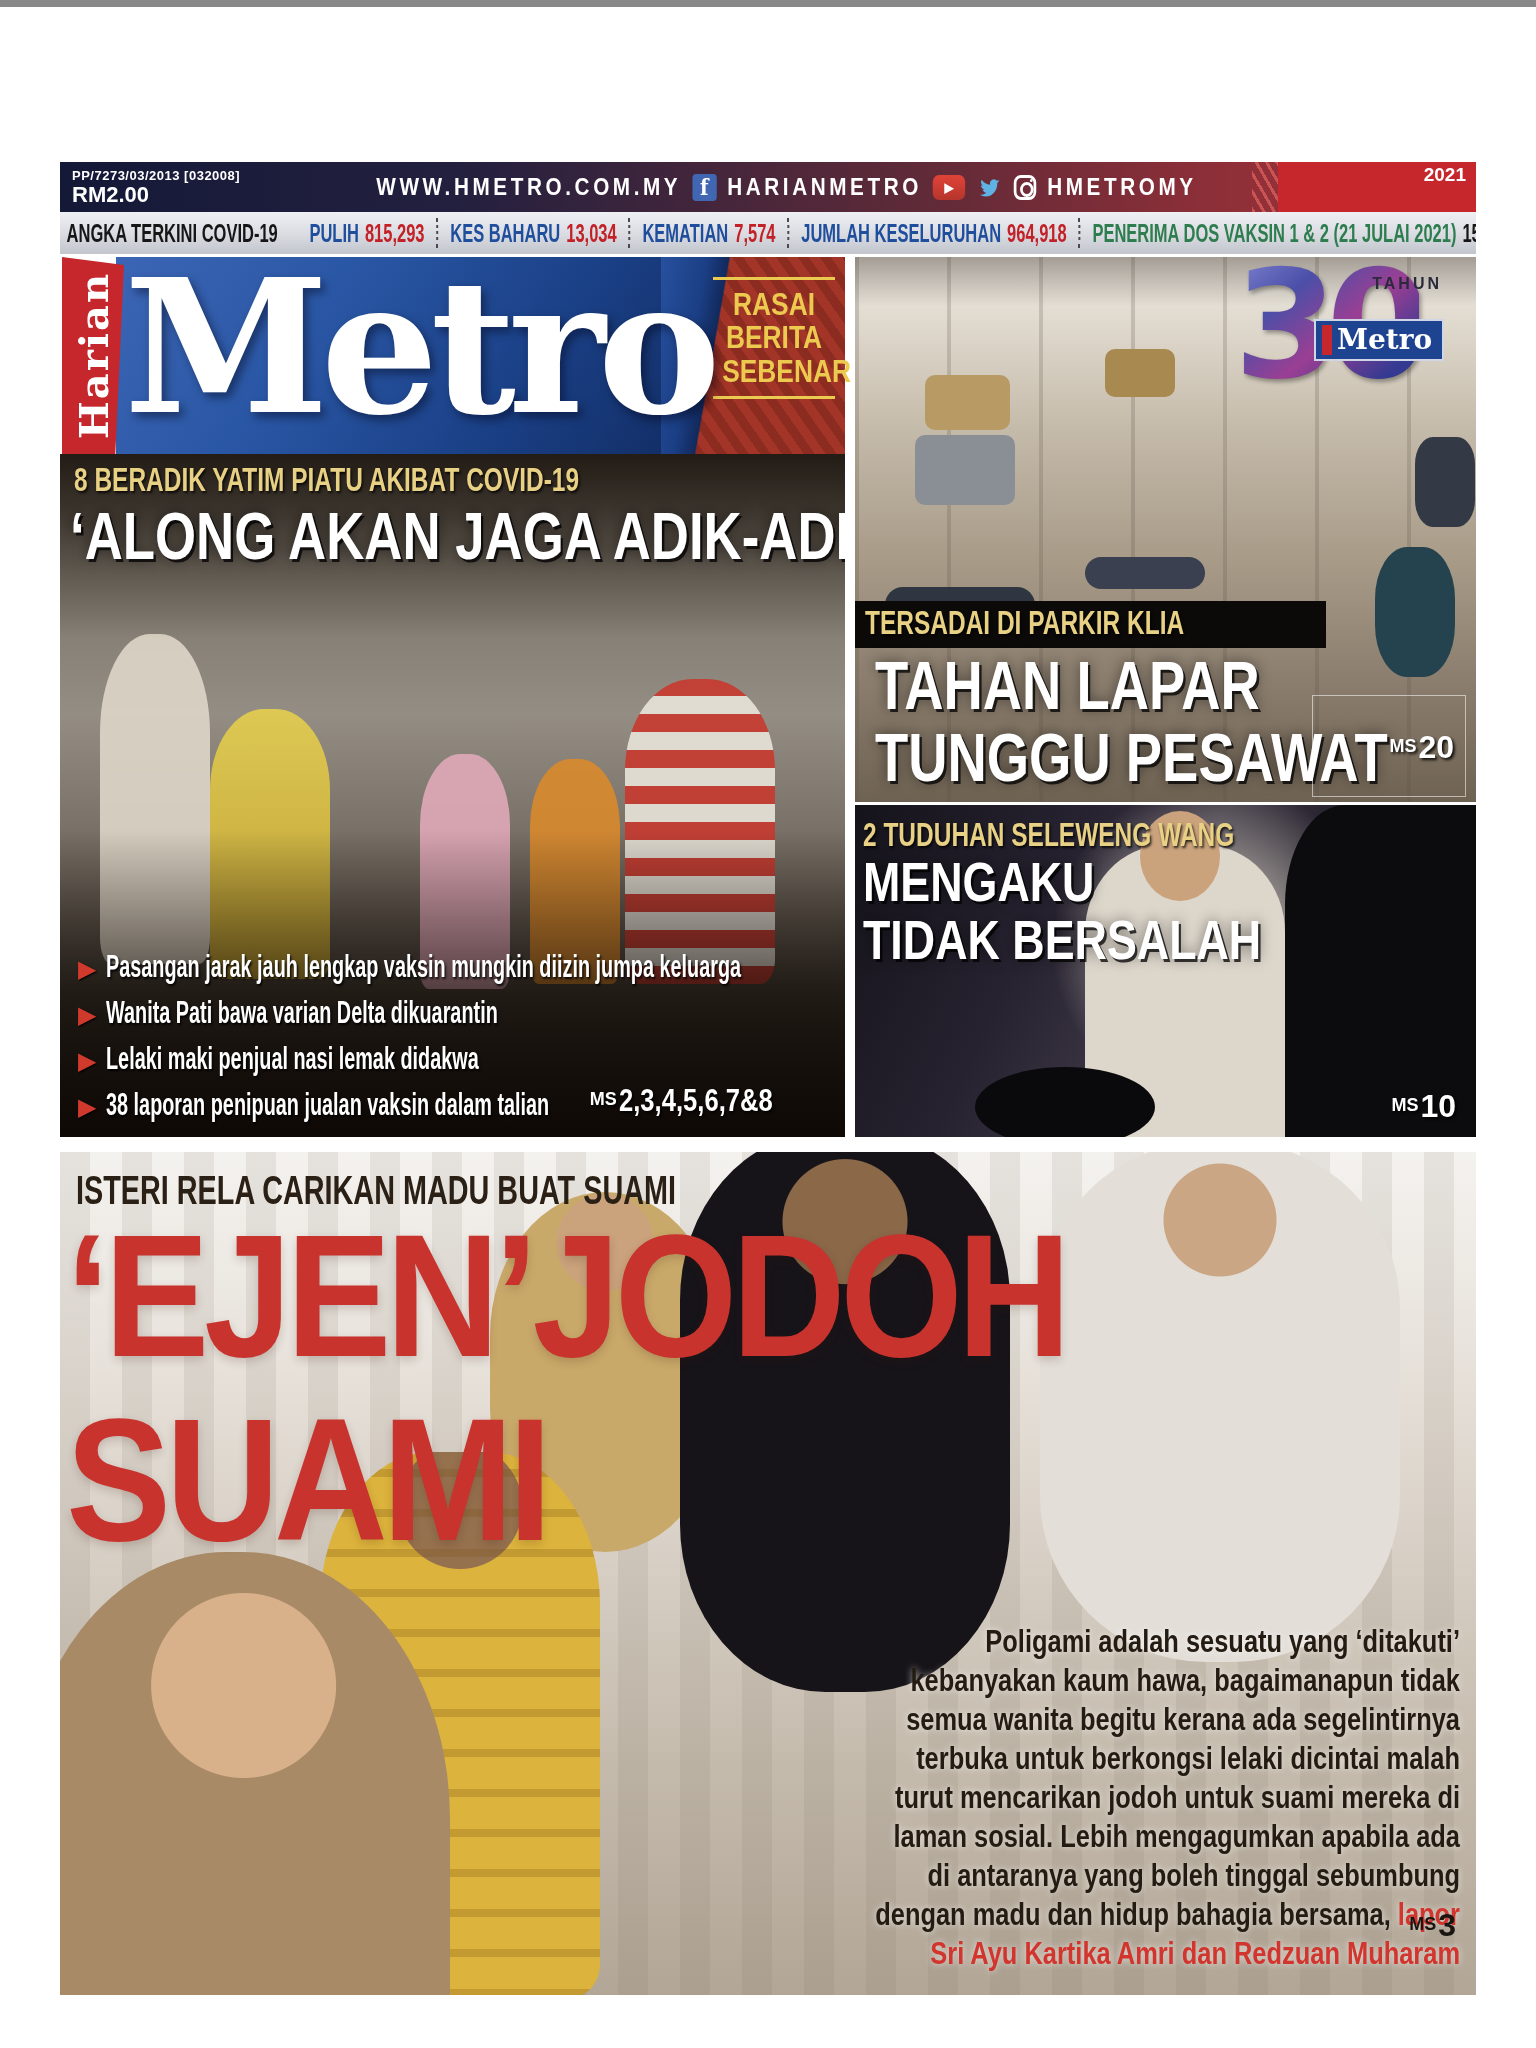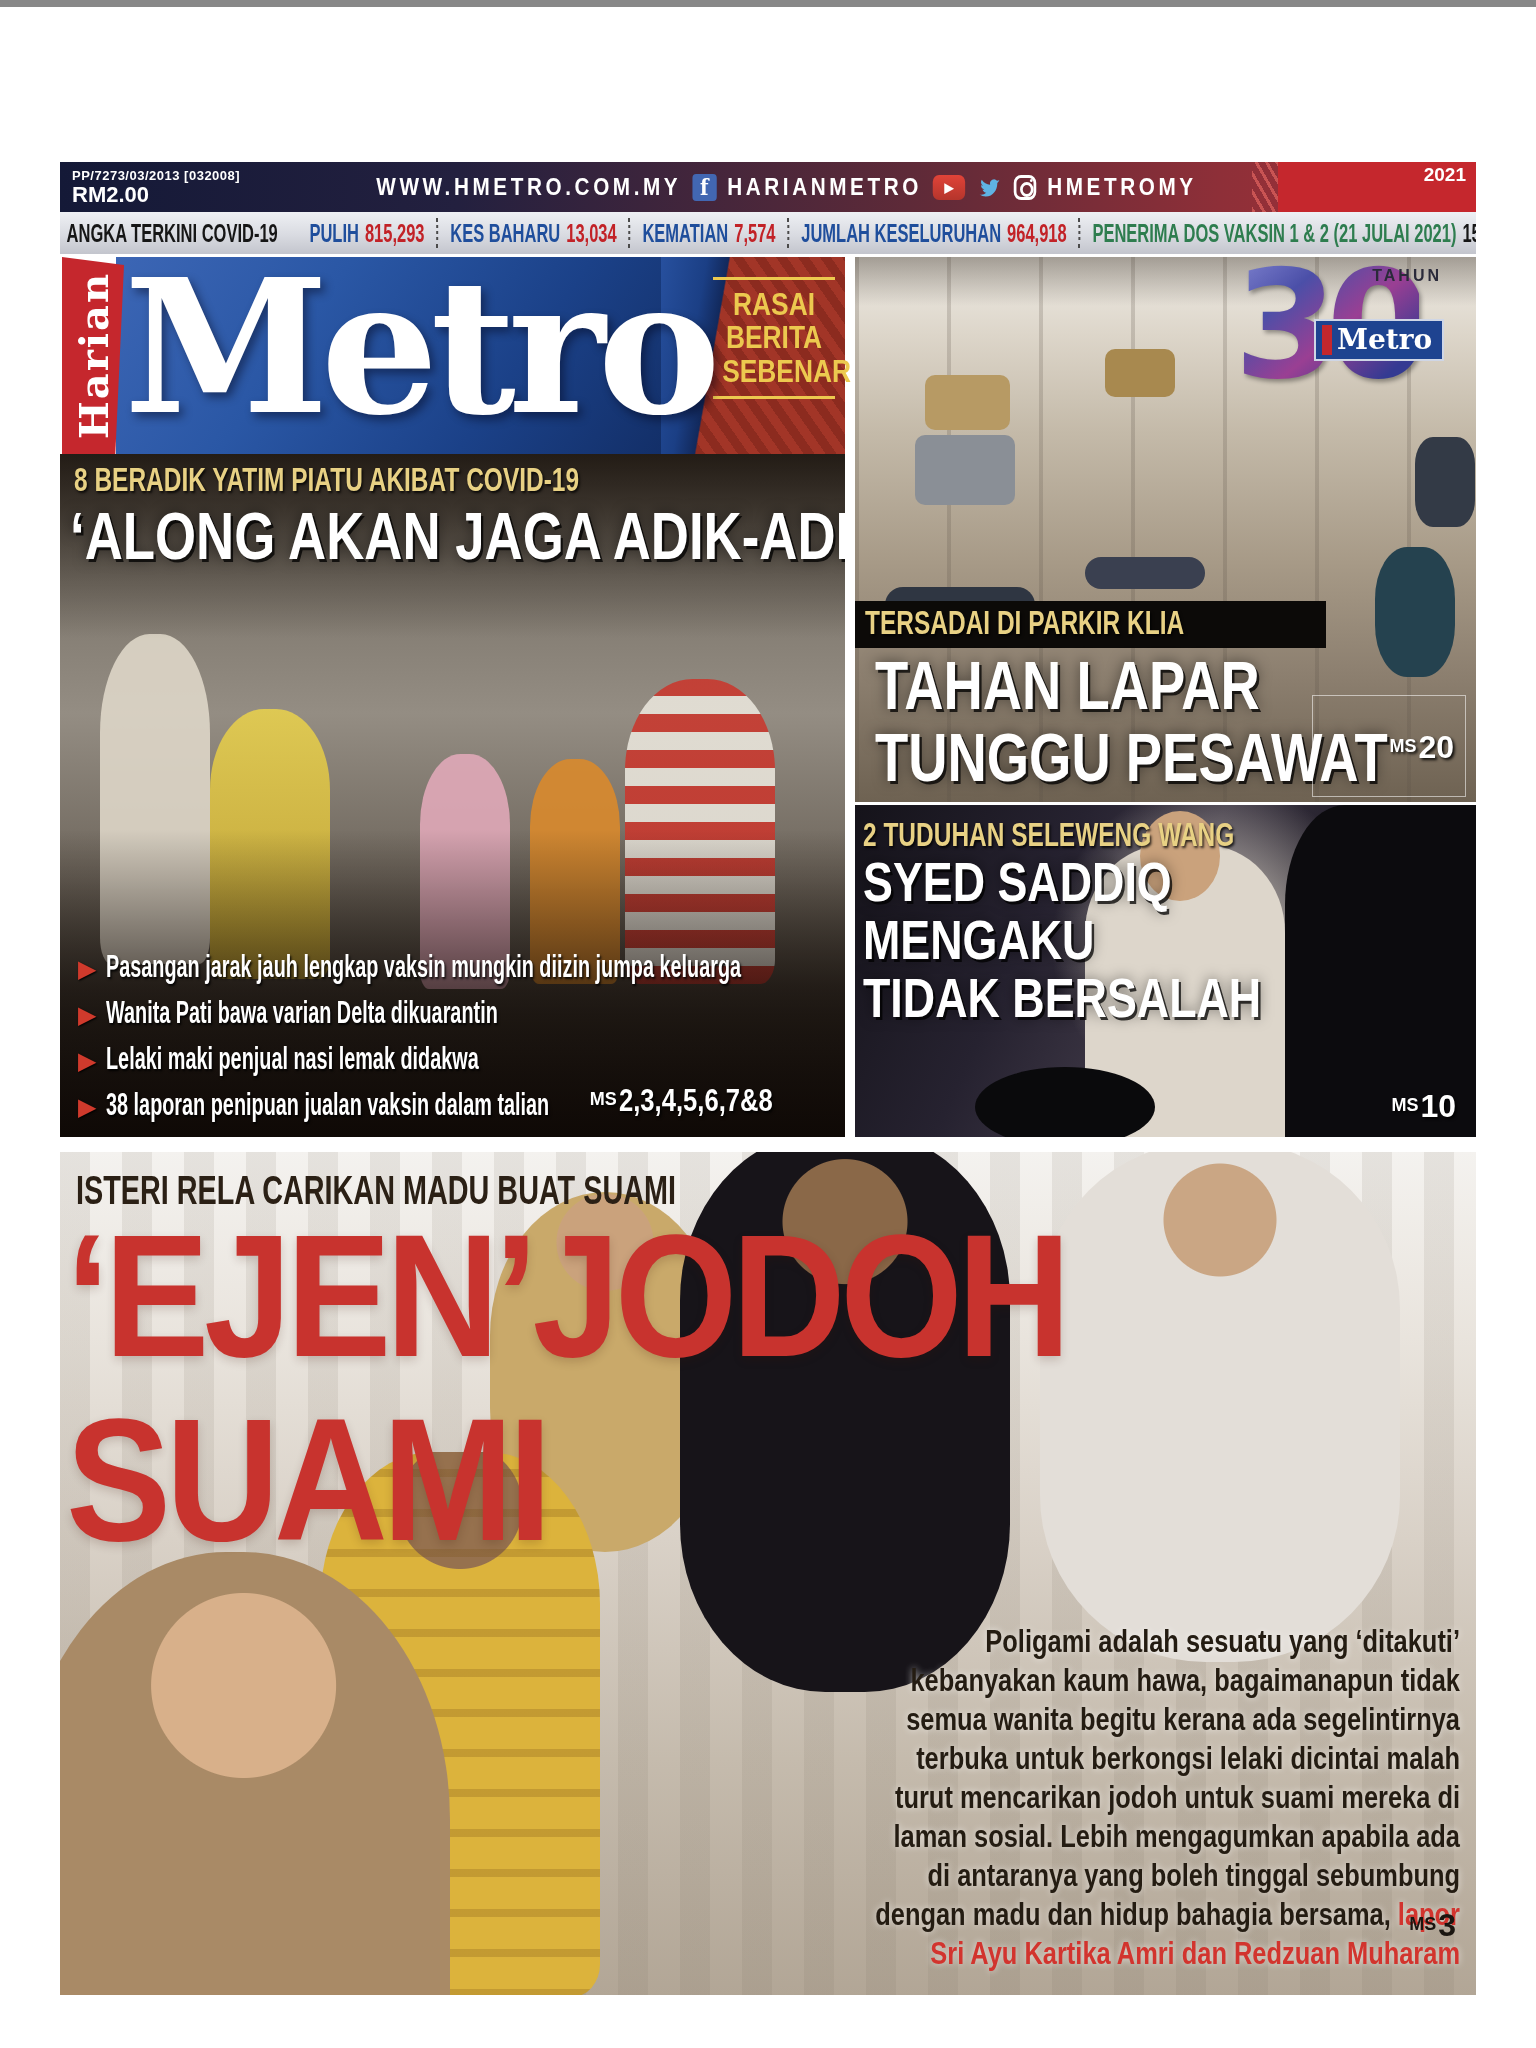--- a/index.html
+++ b/index.html
@@ -93,21 +93,21 @@
       linear-gradient(180deg,rgba(70,60,48,.45) 0%,rgba(0,0,0,0) 9%),
       repeating-linear-gradient(90deg,rgba(90,80,70,.22) 0 4px,rgba(0,0,0,0) 4px 92px),
       linear-gradient(180deg,#efece6 0%,#ddd6ca 14%,#c4baa9 32%,#a79a87 56%,#8d8070 76%,#6e6252 100%);}
   .kshape{position:absolute;border-radius:10px;}
   .anniv{position:absolute;right:4px;top:2px;width:238px;height:158px;}
   .anniv-30{position:absolute;left:0;top:-14px;font-family:"DejaVu Sans",sans-serif;font-weight:bold;font-size:150px;
     letter-spacing:-12px;line-height:160px;
     background:linear-gradient(140deg,#8a8ed8 0%,#4b4fa8 30%,#9a3f93 55%,#343a92 82%);
     -webkit-background-clip:text;background-clip:text;color:transparent;
     filter:drop-shadow(2px 3px 2px rgba(0,0,0,.35));}
-  .anniv-tahun{position:absolute;right:30px;top:8px;font-size:16px;font-weight:bold;color:#2a2a3a;letter-spacing:3px;}
+  .anniv-tahun{position:absolute;right:30px;top:16px;font-size:16px;font-weight:bold;color:#2a2a3a;letter-spacing:3px;}
   .anniv-chip{position:absolute;left:80px;top:60px;background:var(--brand-blue,#1e4390);border:2px solid #cfd6e6;
     color:#fff;font-family:"DejaVu Serif",serif;font-weight:bold;font-size:28px;line-height:38px;padding:0 10px 0 6px;}
   .anniv-chip .red-tab{display:inline-block;width:10px;height:30px;background:var(--brand-red,#c5272d);
     vertical-align:-6px;margin-right:5px;}
   .klia-kicker{position:absolute;left:0;top:344px;background:#0c0a08;padding:2px 18px 6px 10px;font-size:34px;}
   .klia-headline{position:absolute;left:20px;top:392px;font-size:68px;line-height:1.06;}
   .klia-frame{position:absolute;right:10px;top:438px;width:152px;height:100px;border:1px solid rgba(255,255,255,.55);}
   .klia-ms{position:absolute;right:22px;top:472px;}
 
   .photo-saddiq{left:855px;top:798px;width:621px;height:332px;
@@ -238,21 +238,20 @@
     <div class="ms klia-ms"><span class="ms-s">MS</span><span class="ms-n">20</span></div>
   </div>
 
   <div class="photo photo-saddiq">
     <div class="sshape" style="left:230px;top:40px;width:200px;height:292px;background:#ddd6cb;border-radius:40% 40% 0 0/30% 30% 0 0;"></div>
     <div class="sshape" style="left:285px;top:6px;width:80px;height:90px;background:#caa27c;border-radius:50%;"></div>
     <div class="sshape" style="left:430px;top:0;width:200px;height:332px;background:#0c0b0e;border-radius:30% 0 0 0;"></div>
     <div class="sshape" style="left:120px;top:262px;width:180px;height:80px;background:#0a0a0c;border-radius:50%;"></div>
     <div class="sad-kicker kicker"><span class="cx cx72">2 TUDUHAN SELEWENG WANG</span></div>
     <div class="sad-headline headline-white">
-      <div><span class="cx cx80">SYED SADDIQ</span></div>
       <div><span class="cx cx80">MENGAKU</span></div>
       <div><span class="cx cx80">TIDAK BERSALAH</span></div>
     </div>
     <div class="ms sad-ms"><span class="ms-s">MS</span><span class="ms-n">10</span></div>
   </div>
 
   <div class="photo photo-main">
     <div class="pmshape" style="left:430px;top:40px;width:230px;height:360px;border-radius:50%/40%;background:radial-gradient(circle at 50% 14%,#caa27c 0 48px,#c9a96a 49px);background-color:#c9a96a;"></div>
     <div class="pmshape" style="left:620px;top:-20px;width:330px;height:560px;border-radius:44%/30%;background:radial-gradient(circle at 50% 16%,#8a6848 0 62px,#171419 63px);"></div>
     <div class="pmshape" style="left:980px;top:-10px;width:360px;height:520px;border-radius:46%/32%;background:radial-gradient(circle at 50% 15%,#caa684 0 56px,#e3ded8 57px);"></div>

